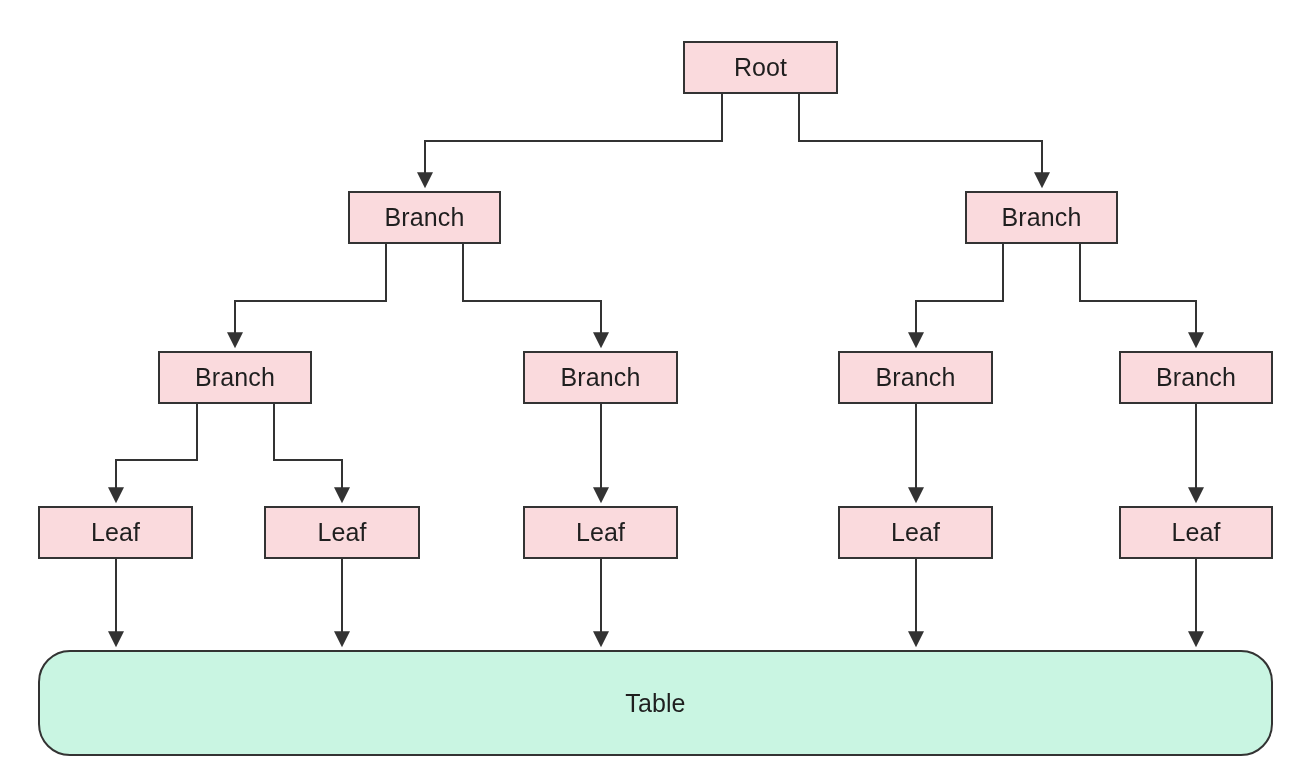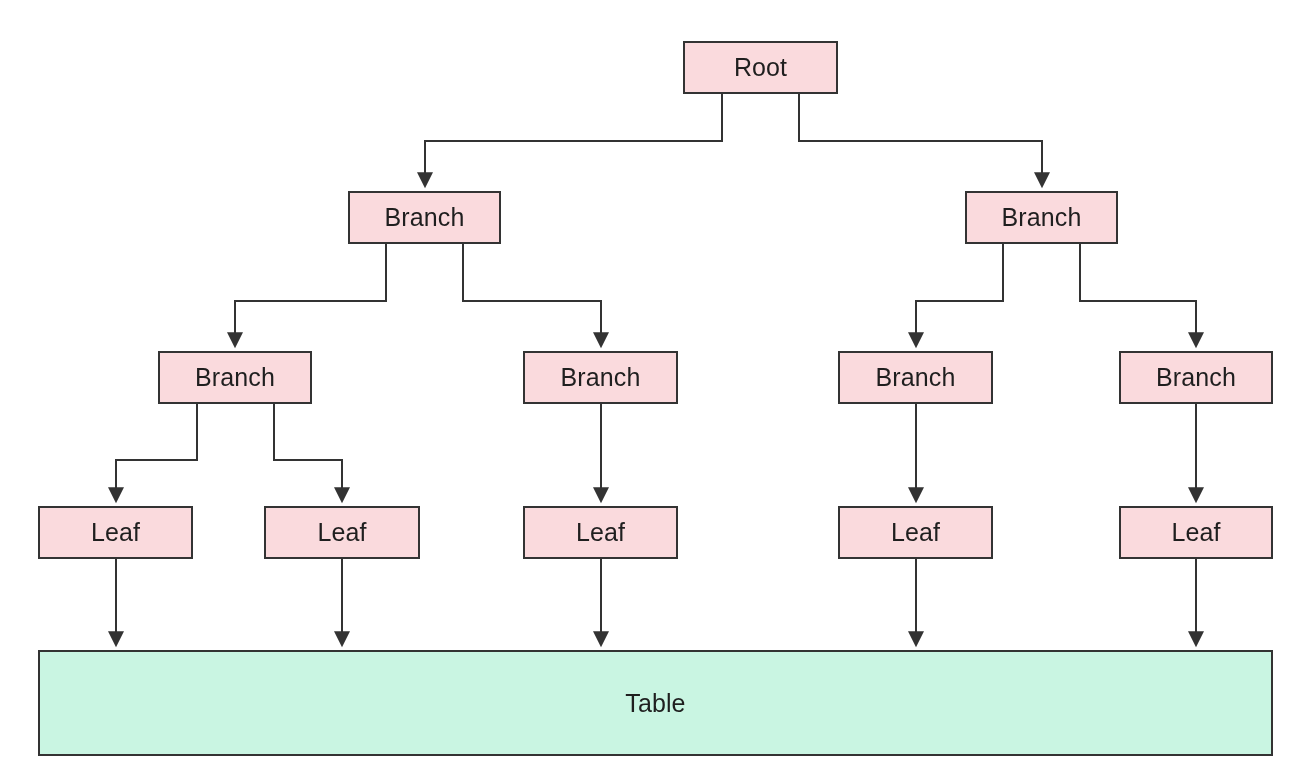--- a/index.html
+++ b/index.html
@@ -110,18 +110,18 @@
       </div>
       <div class="node" style="left: 523px; top: 506px; width: 155px; height: 53px; background: rgb(250, 218, 221); border-color: rgb(51, 51, 51); color: rgb(31, 31, 31);">
         <span class="node-label">Leaf</span>
       </div>
       <div class="node" style="left: 838px; top: 506px; width: 155px; height: 53px; background: rgb(250, 218, 221); border-color: rgb(51, 51, 51); color: rgb(31, 31, 31);">
         <span class="node-label">Leaf</span>
       </div>
       <div class="node" style="left: 1119px; top: 506px; width: 154px; height: 53px; background: rgb(250, 218, 221); border-color: rgb(51, 51, 51); color: rgb(31, 31, 31);">
         <span class="node-label">Leaf</span>
       </div>
-      <div class="node table-node" style="left: 38px; top: 650px; width: 1235px; height: 106px; background: rgb(201, 245, 226); border-color: rgb(51, 51, 51); color: rgb(31, 31, 31);">
+      <div class="node table-node" style="left: 38px; top: 650px; width: 1235px; height: 106px; background: rgb(201, 245, 226); border-color: rgb(51, 51, 51); color: rgb(31, 31, 31); border-radius: 32px;">
         <span class="node-label">Table</span>
       </div>
     </div>
 
 </div>
 
 </body></html>

